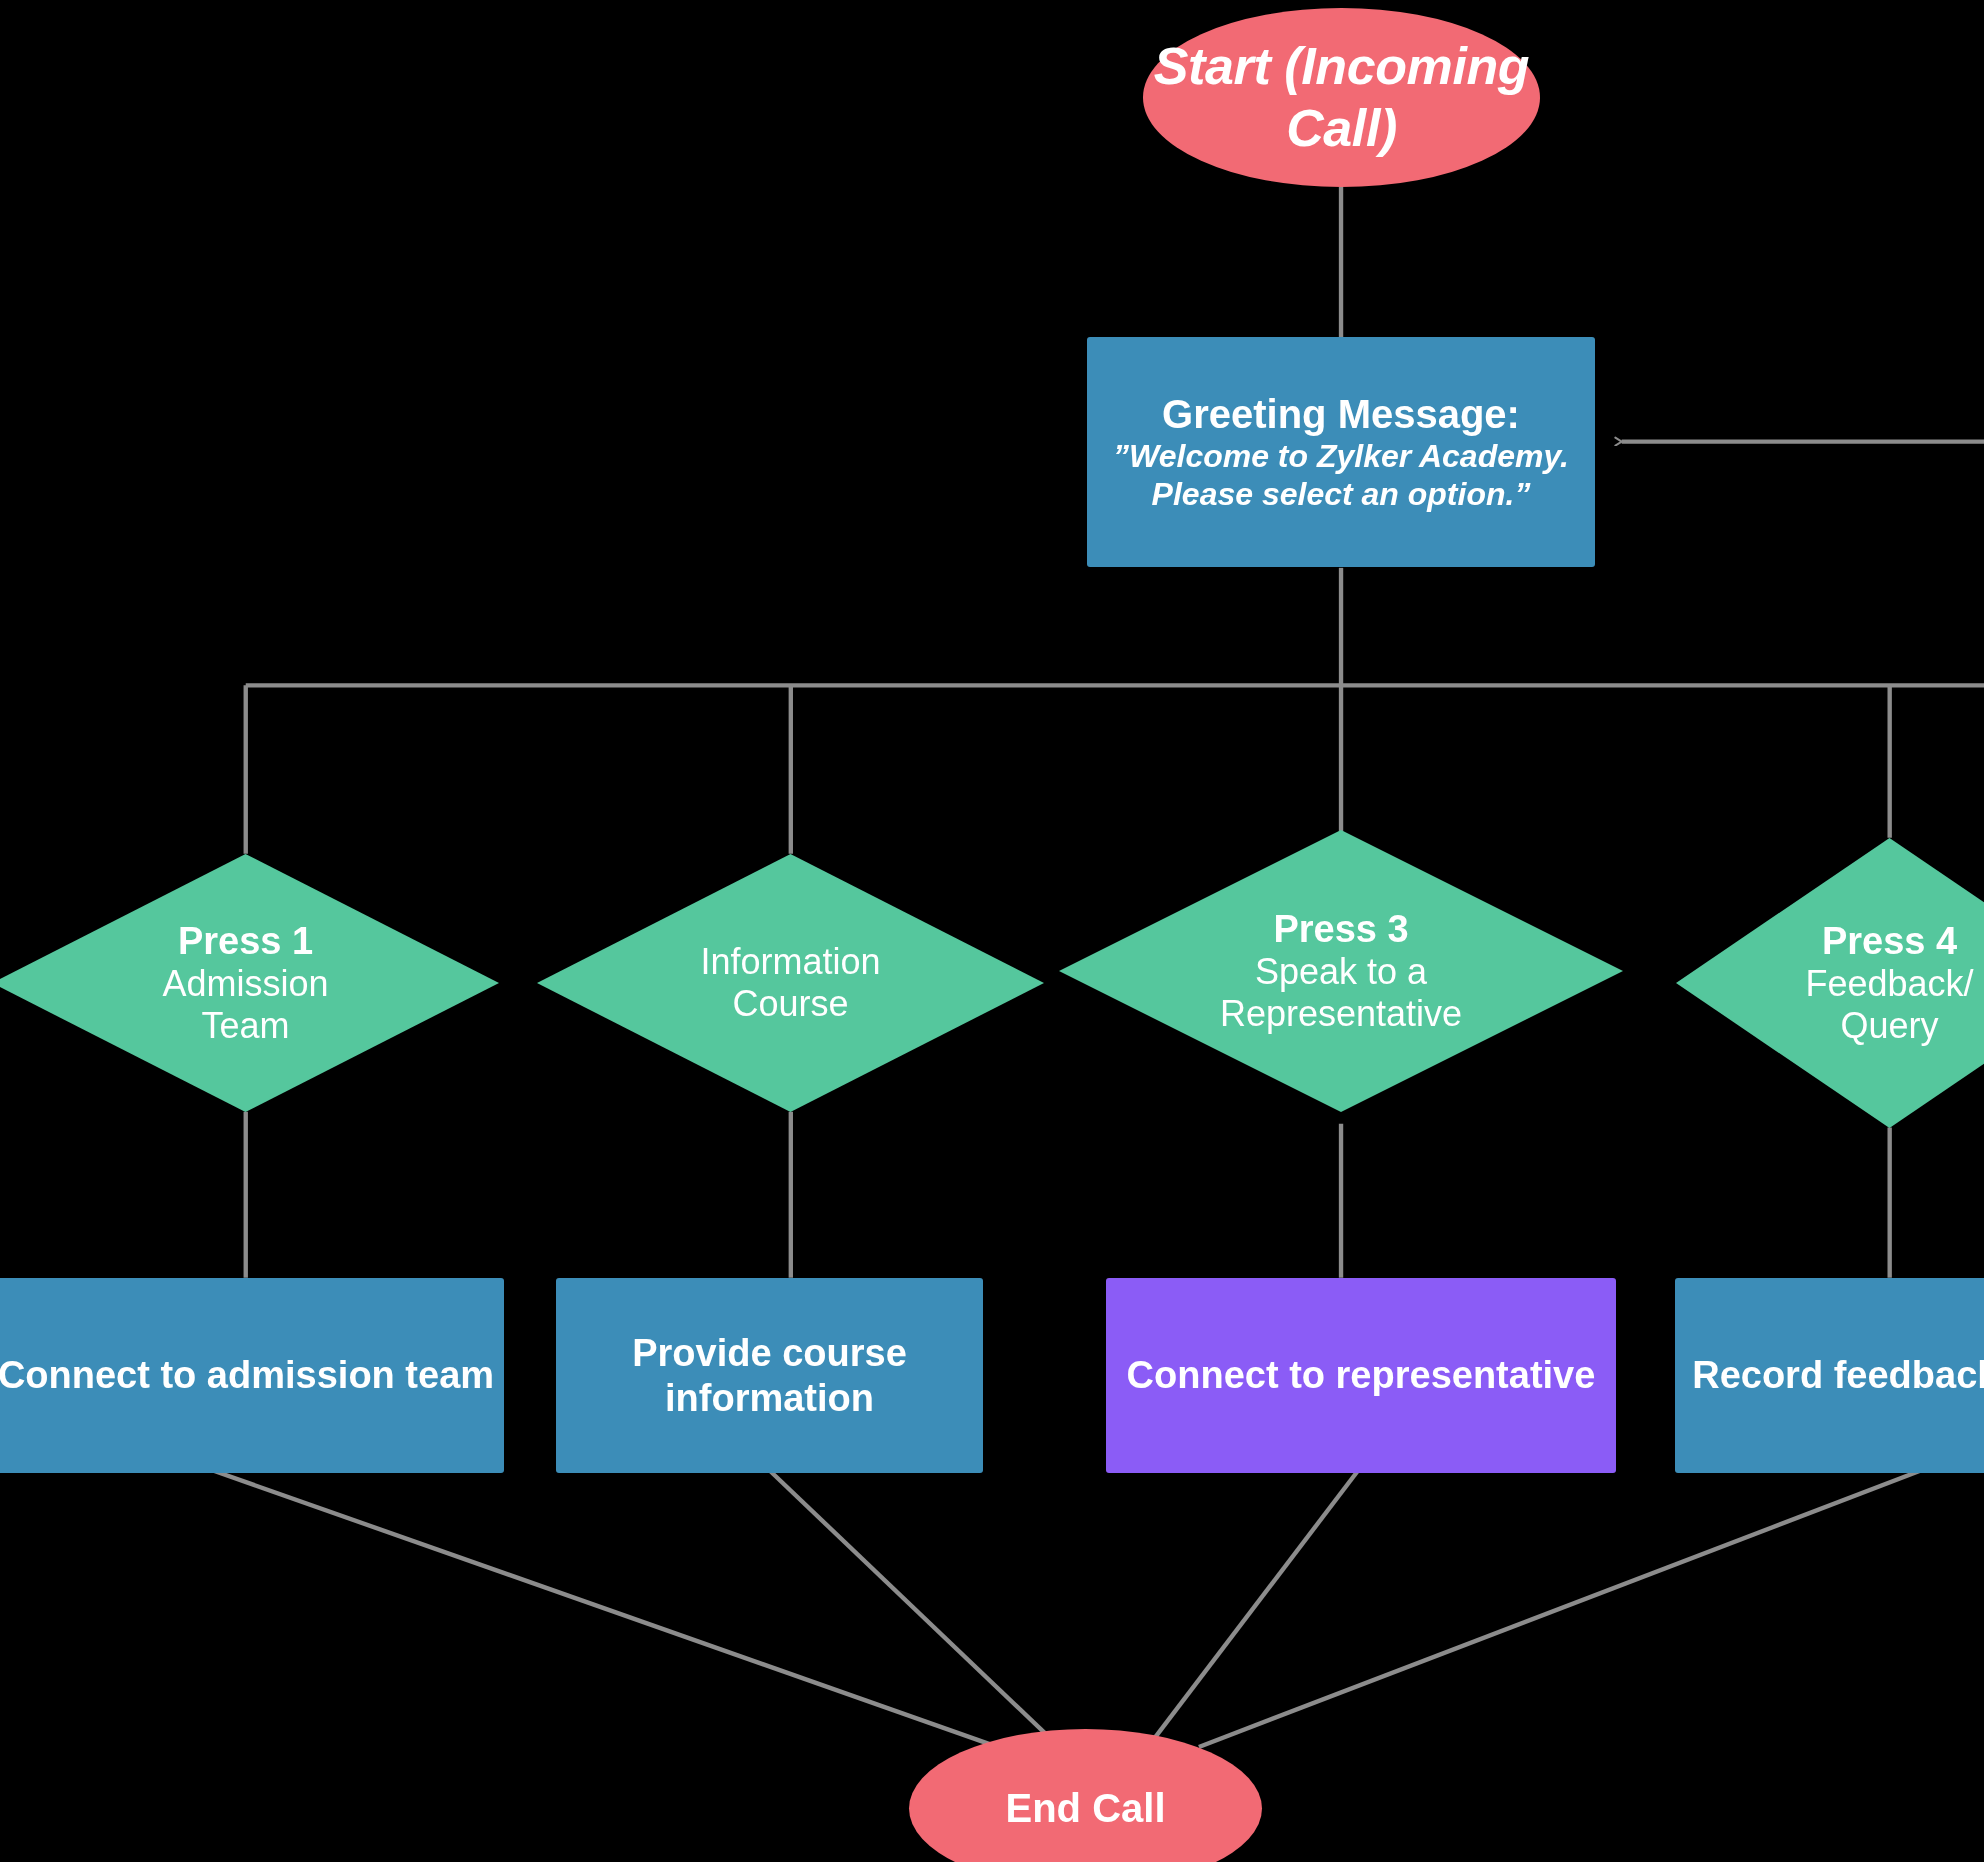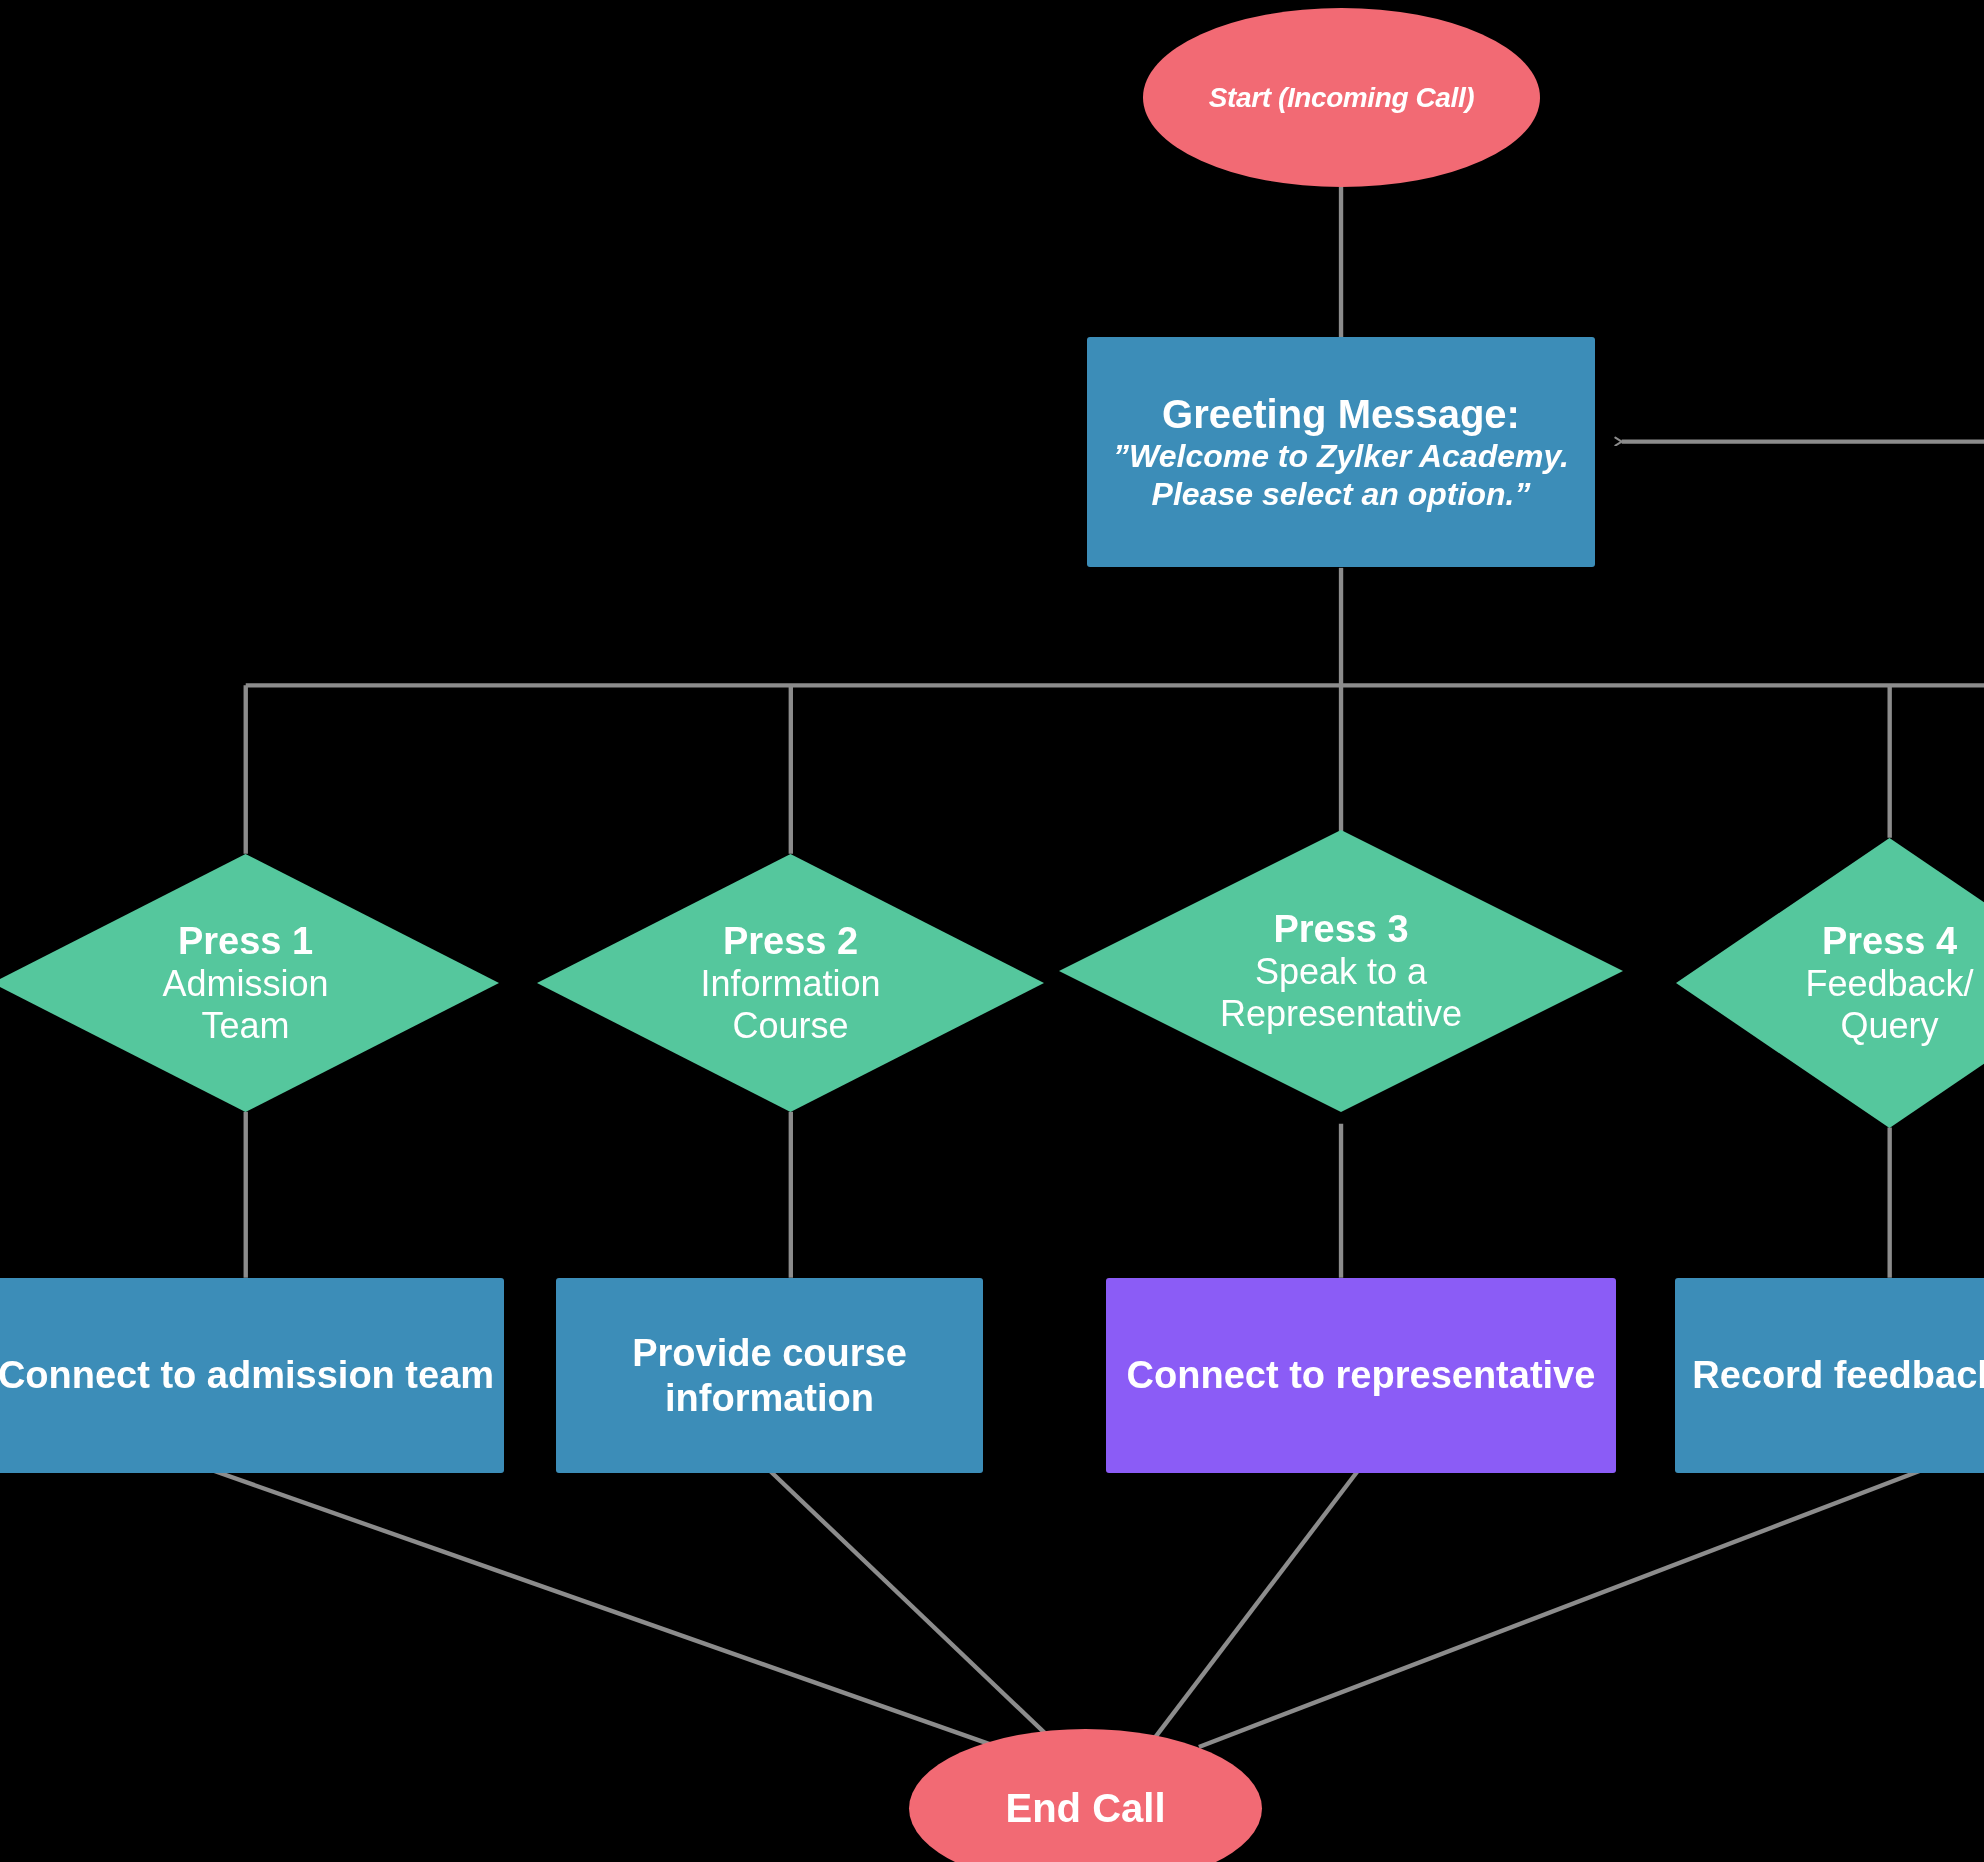--- a/index.html
+++ b/index.html
@@ -3,21 +3,21 @@
 <meta charset="utf-8">
 <style>
   html,body{margin:0;padding:0;background:#000;}
   body{width:2744px;height:1863px;overflow:hidden;font-family:"Liberation Sans",sans-serif;}
   #stage{position:relative;width:2744px;height:1863px;background:#000;}
   svg#wires{position:absolute;inset:0;width:2744px;height:1863px;}
   .node{position:absolute;display:flex;align-items:center;justify-content:center;text-align:center;color:#fff;box-sizing:border-box;}
   .ellipse{border-radius:50%;}
   .rect{border-radius:3px;}
   .txt{line-height:1.18;width:100%;padding:0 4px;box-sizing:border-box;}
-  .start-label{font-size:28px;font-weight:700;font-style:italic;letter-spacing:-0.4px;}
+  .start-label{font-size:52px;font-weight:700;font-style:italic;letter-spacing:-0.4px;}
   .end-label{font-size:40px;font-weight:700;}
   .greet-title{font-size:40px;font-weight:700;display:block;}
   .greet-body{font-size:32px;font-style:italic;display:block;font-weight:bold;}
   .d-head{font-size:38px;font-weight:700;display:block;}
   .d-sub{font-size:36px;font-weight:400;display:block;}
   .box-label{font-size:38px;font-weight:700;}
   .diamond{position:absolute;}
   .diamond .shape{position:absolute;inset:0;background:#55C79D;clip-path:polygon(50% 0,100% 50%,50% 100%,0 50%);}
   .diamond .lbl{position:absolute;left:0;right:0;top:50%;transform:translateY(-50%);color:#fff;text-align:center;z-index:2;}
 </style>
@@ -77,21 +77,20 @@
     <div class="lbl">
       <span class="d-head">Press 1</span>
       <span class="d-sub">Admission</span>
       <span class="d-sub">Team</span>
     </div>
   </div>
 
   <div class="diamond" style="left:537px;top:854px;width:507px;height:258px;">
     <div class="shape"></div>
     <div class="lbl">
-      <span class="d-head">Press 2</span>
       <span class="d-sub">Information</span>
       <span class="d-sub">Course</span>
     </div>
   </div>
 
   <div class="diamond" style="left:1059px;top:830px;width:564px;height:282px;">
     <div class="shape"></div>
     <div class="lbl">
       <span class="d-head">Press 3</span>
       <span class="d-sub">Speak to a</span>

